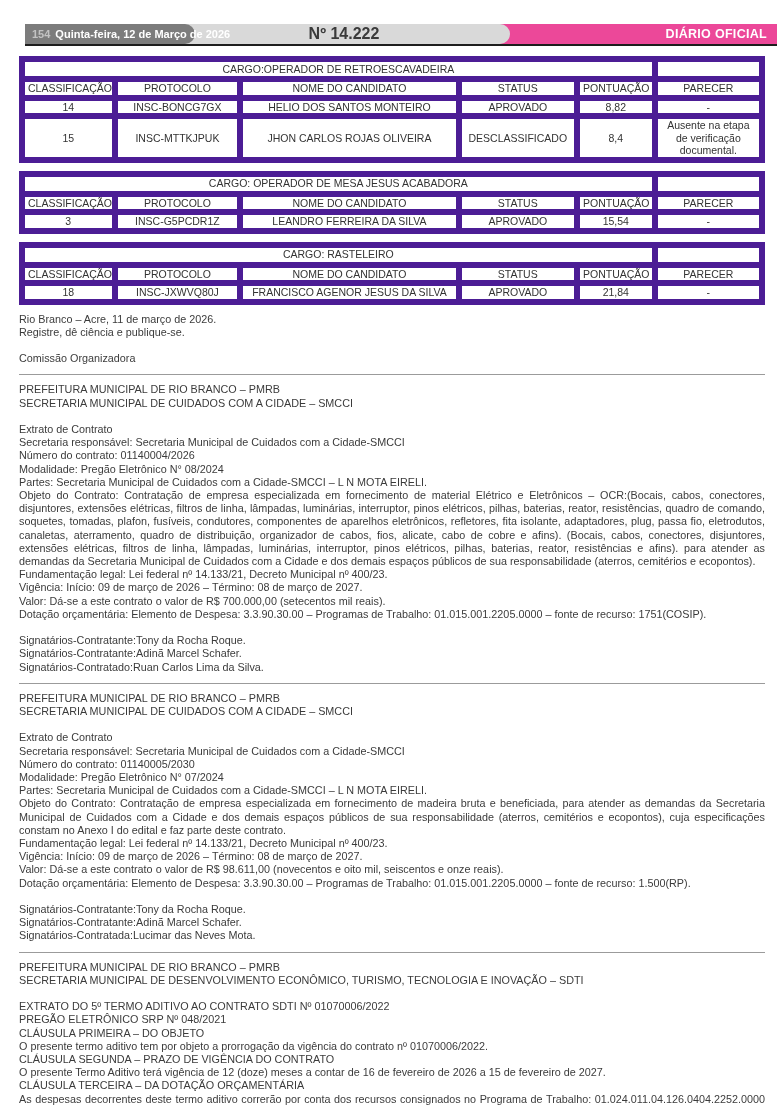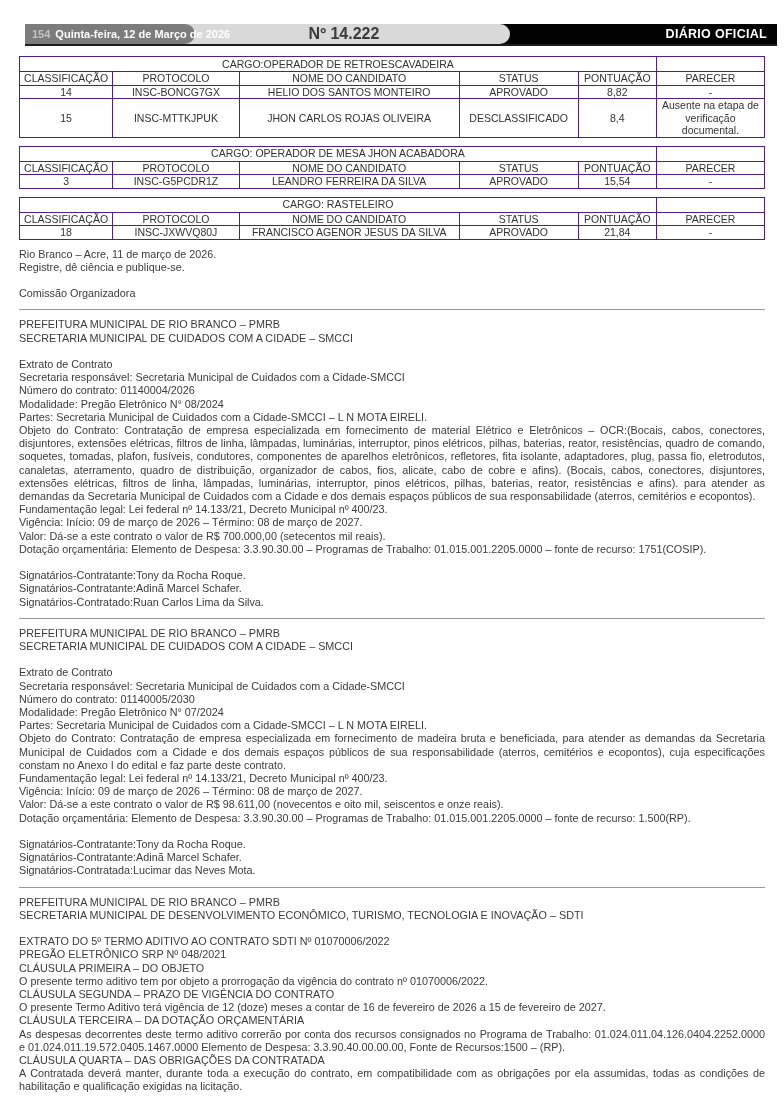--- a/index.html
+++ b/index.html
@@ -3,34 +3,34 @@
 <meta charset="utf-8">
 <style>
   html,body{margin:0;padding:0;background:#fff;}
   .page{
     width:784px;height:1108px;background:#ffffff;overflow:hidden;
     font-family:"Liberation Sans", sans-serif;color:#3b3b3b;position:relative;
   }
   
   .masthead{position:relative;height:24px;margin-top:24px;}
   .bar{position:absolute;top:0;height:20px;display:flex;align-items:center;}
-  .bar-right{left:498px;right:7px;background:#000000;z-index:1;justify-content:flex-end;
+  .bar-right{left:498px;right:7px;background:#ec4899;z-index:1;justify-content:flex-end;
     padding-right:10px;font-weight:bold;font-size:12.5px;color:#ffffff;letter-spacing:.3px;}
   .bar-mid{left:178px;width:332px;background:#d9d9d9;border-radius:0 10px 10px 0;z-index:2;
     justify-content:center;font-weight:bold;font-size:16px;color:#3b3b3b;}
   .bar-left{left:25px;width:170px;background:#7c7c7c;border-radius:0 10px 10px 0;z-index:3;
     font-weight:bold;font-size:11px;color:#ffffff;white-space:nowrap;}
   .bar-left .pg{color:#c3c3c3;margin:0 5px 0 7px;}
   .head-rule{position:absolute;top:20px;left:25px;right:7px;border-bottom:2px solid #1d1d1d;}
   
   .content{padding:8px 19px 0 19px;}
   table.results{width:100%;border-collapse:collapse;table-layout:fixed;
     font-size:10.5px;color:#333;margin-bottom:8px;}
   table.results td,table.results th{
-    border:1px solid #4c1d95;padding:0 3px;text-align:center;font-weight:normal;
+    border:6px solid #4c1d95;padding:0 3px;text-align:center;font-weight:normal;
     line-height:12.5px;overflow:hidden;}
   table.results .cargo{height:14px;}
   table.results td.name{text-align:center;}
   .w1{width:12.5%;} .w2{width:17%;} .w3{width:29.5%;} .w4{width:16%;} .w5{width:10.5%;} .w6{width:14.5%;}
   
   .textblock{font-size:10.8px;line-height:13.2px;color:#3b3b3b;}
   .textblock .line{min-height:13.2px;white-space:normal;}
   .textblock .just{text-align:justify;}
   .sep{border:none;border-top:1px solid #9b9b9b;margin:9px 0 8px 0;}
   .closing-block{margin-top:3px;}
@@ -101,21 +101,21 @@
       <colgroup>
           <col class="w1">
           <col class="w2">
           <col class="w3">
           <col class="w4">
           <col class="w5">
           <col class="w6">
         </colgroup>
       <tbody>
           <tr>
-        <td class="cargo" colspan="5">CARGO: OPERADOR DE MESA JHON ACABADORA</td>
+        <td class="cargo" colspan="5">CARGO: OPERADOR DE MESA JESUS ACABADORA</td>
         <td></td>
       </tr>
       <tr>
         <th>CLASSIFICAÇÃO</th>
         <th>PROTOCOLO</th>
         <th>NOME DO CANDIDATO</th>
         <th>STATUS</th>
         <th>PONTUAÇÃO</th>
         <th>PARECER</th>
       </tr>

